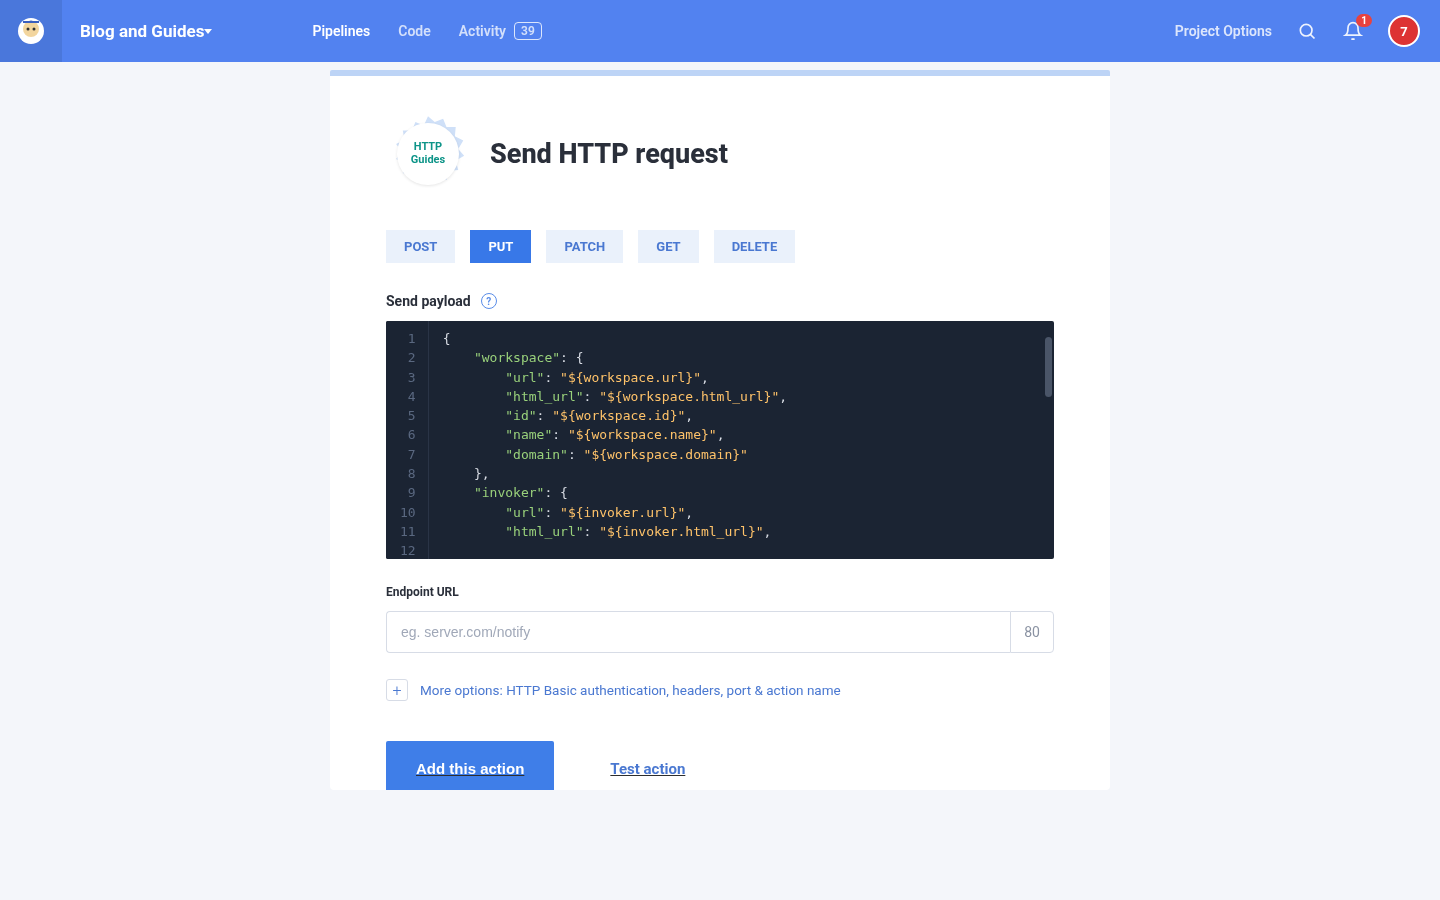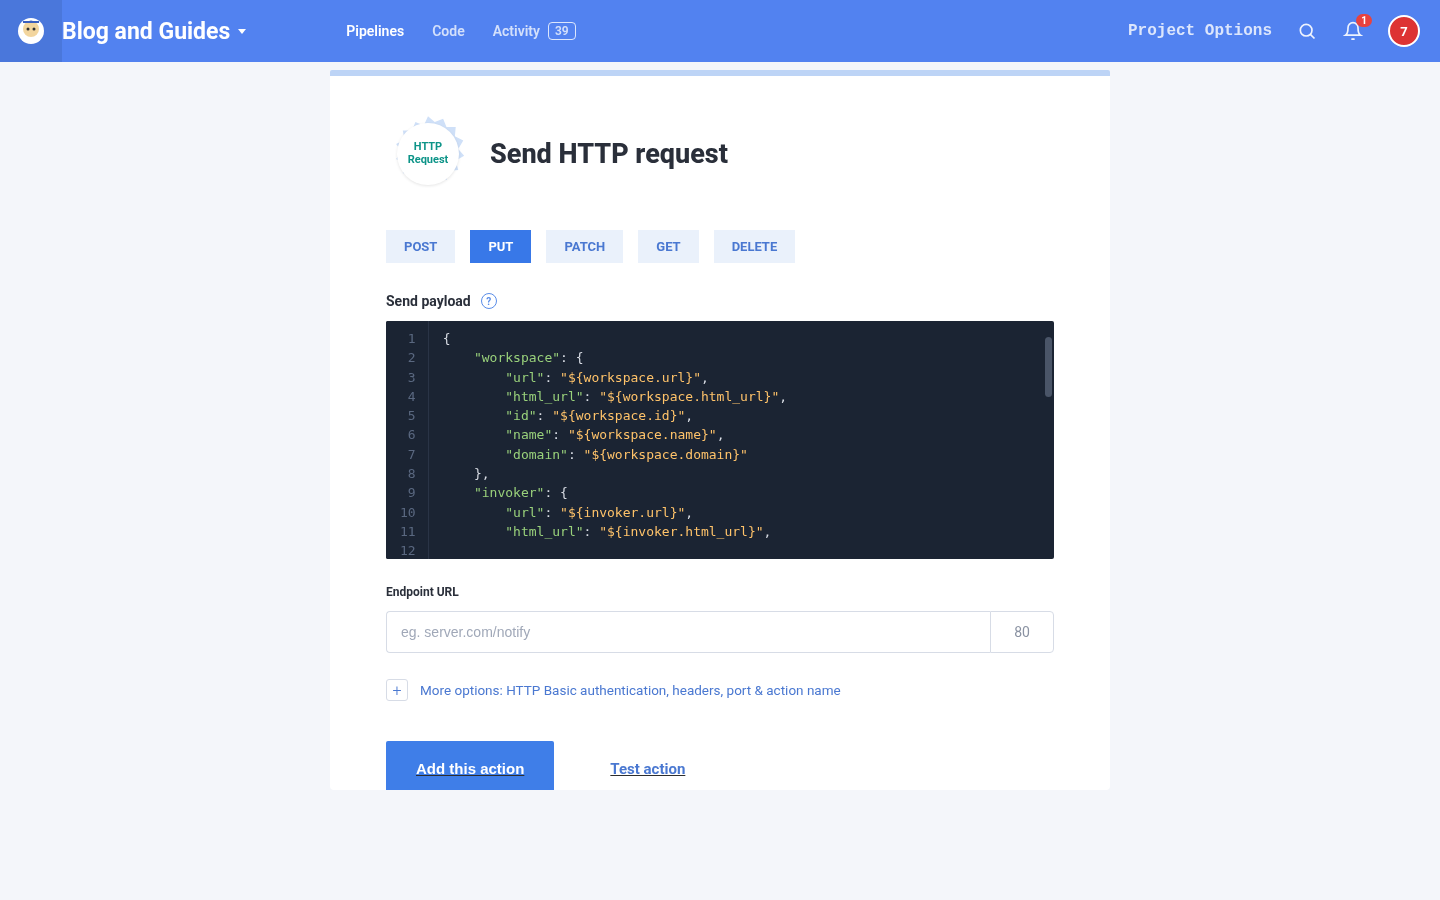--- a/index.html
+++ b/index.html
@@ -1,30 +1,30 @@
 <!DOCTYPE html>
 <html><head>
 <meta charset="utf-8">
 <style>
 * { margin: 0; padding: 0; box-sizing: border-box; }
 body { font-family: -apple-system, BlinkMacSystemFont, "Segoe UI", Roboto, "Helvetica Neue", Arial, sans-serif; background: #f4f6fa; color: #2d2d2d; }
 
 .topbar { display: flex; align-items: center; height: 62px; background: #5282f0; color: #fff; padding-right: 20px; }
 .logo-block { width: 62px; height: 62px; background: #4a77db; display: flex; align-items: center; justify-content: center; }
 .logo-block svg { width: 32px; height: 32px; }
-.project-name { font-size: 23px; font-weight: 700; display: flex; align-items: center; gap: 8px; }
+.project-name { margin-left: 18px; font-size: 17px; font-weight: 700; display: flex; align-items: center; }
 .project-name .caret { border-left: 4px solid transparent; border-right: 4px solid transparent; border-top: 5px solid #fff; background: none; }
 
 .nav { display: flex; align-items: center; margin-left: 100px; gap: 28px; }
 .nav-item { font-size: 14px; font-weight: 600; color: rgba(255,255,255,0.75); cursor: pointer; display: flex; align-items: center; gap: 8px; }
 .nav-item.active { color: #fff; }
 .nav-badge { border: 1px solid rgba(255,255,255,0.8); border-radius: 4px; padding: 1px 6px; font-size: 12px; font-weight: 600; }
 
 .topbar-right { margin-left: auto; display: flex; align-items: center; gap: 24px; }
-.proj-options { font-size: 16px; font-weight: 600; color: rgba(255,255,255,0.8); cursor: pointer; font-family: Liberation Mono, monospace; }
+.proj-options { font-size: 14px; font-weight: 600; color: rgba(255,255,255,0.8); cursor: pointer; }
 .icon-btn { width: 22px; height: 22px; display: flex; align-items: center; justify-content: center; cursor: pointer; position: relative; }
 .icon-btn svg { stroke: rgba(255,255,255,0.9); }
 .notif-badge { position: absolute; top: -6px; right: -8px; background: #e8423f; color: #fff; font-size: 10px; font-weight: 700; border-radius: 10px; padding: 1px 5px; }
 .avatar { width: 32px; height: 32px; border-radius: 50%; background: #d33; display: flex; align-items: center; justify-content: center; font-size: 13px; font-weight: 700; color: #fff; border: 2px solid #fff; }
 
 .content-wrap { max-width: 780px; margin: 0 auto; padding-top: 8px; }
 .progress-stripe { height: 6px; background: #bdd4f6; border-radius: 2px 2px 0 0; }
 .breadcrumb-bar { background: #d7e4fa; padding: 14px 18px; font-size: 13px; color: #5a7cc8; font-weight: 500; }
 
 .card { background: #fff; border-radius: 0 0 4px 4px; padding: 36px 56px 22px 56px; }
@@ -47,21 +47,21 @@
 .gutter div { height: 19.3px; }
 .code-lines { padding: 8px 14px; color: #d9dde5; white-space: pre; border-left: 1px solid #2a3446; }
 .tok-key { color: #99d17b; }
 .tok-str { color: #ffc36a; }
 .tok-punc { color: #d9dde5; }
 
 .url-label { font-size: 12px; font-weight: 700; color: #2a2f3a; margin-bottom: 12px; }
 .url-row { display: flex; margin-bottom: 26px; }
 .url-input { flex: 1; border: 1px solid #d7dce6; border-right: none; border-radius: 4px 0 0 4px; padding: 12px 14px; font-size: 14px; color: #2a2f3a; }
 .url-input::placeholder { color: #a0a8b8; }
-.port-box { width: 64px; border: 1px solid #d7dce6; border-radius: 0 4px 4px 0; display: flex; align-items: center; justify-content: center; font-size: 14px; color: #8a92a2; background: #fff; }
+.port-box { width: 44px; border: 1px solid #d7dce6; border-radius: 0 4px 4px 0; display: flex; align-items: center; justify-content: center; font-size: 14px; color: #8a92a2; background: #fff; }
 
 .more-options { display: flex; align-items: center; gap: 12px; color: #4a78d1; font-size: 13.5px; cursor: pointer; margin-bottom: 40px; }
 .plus-box { width: 22px; height: 22px; border: 1px solid #d7dce6; border-radius: 3px; display: flex; align-items: center; justify-content: center; font-size: 16px; color: #4a78d1; font-weight: 300; }
 
 .action-bar { display: flex; align-items: center; gap: 56px; border-top: 1px solid #eef0f5; padding-top: 0px; margin: 0 -56px; padding-left: 56px; text-decoration: underline; }
 .action-bar { border-top: none; }
 .btn-primary { background: #3f7ee8; color: #fff; font-size: 15px; font-weight: 700; padding: 19px 30px 13px 30px; border: none; cursor: pointer; border-radius: 2px 2px 0 0; }
 .btn-link { color: #4a78d1; font-size: 15px; font-weight: 700; cursor: pointer; padding-top: 6px; }
 
 .card { padding-bottom: 0; }
@@ -115,21 +115,21 @@
   <div class="progress-stripe"></div>
   <div class="card">
 
     <div class="header-row">
       <div class="gear-icon">
         <svg viewBox="0 0 100 100">
             <path d="M50 5 L58 12 L68 8 L72 18 L83 18 L82 29 L92 34 L86 44 L93 52 L83 58 L86 69 L75 70 L72 81 L61 77 L54 86 L46 78 L36 83 L31 73 L20 73 L22 62 L12 56 L19 47 L12 38 L22 33 L20 22 L31 22 L35 12 L45 16 Z" fill="#cfe0f8"></path>
           </svg>
         <div class="gear-center">
           <span>HTTP</span>
-          <span>Request</span>
+          <span>Guides</span>
         </div>
       </div>
       <h1 class="page-title">Send HTTP request</h1>
     </div>
 
     <div class="method-tabs" id="method-tabs">
         <div class="method-tab">POST</div>
         <div class="method-tab active">PUT</div>
         <div class="method-tab">PATCH</div>
         <div class="method-tab">GET</div>

